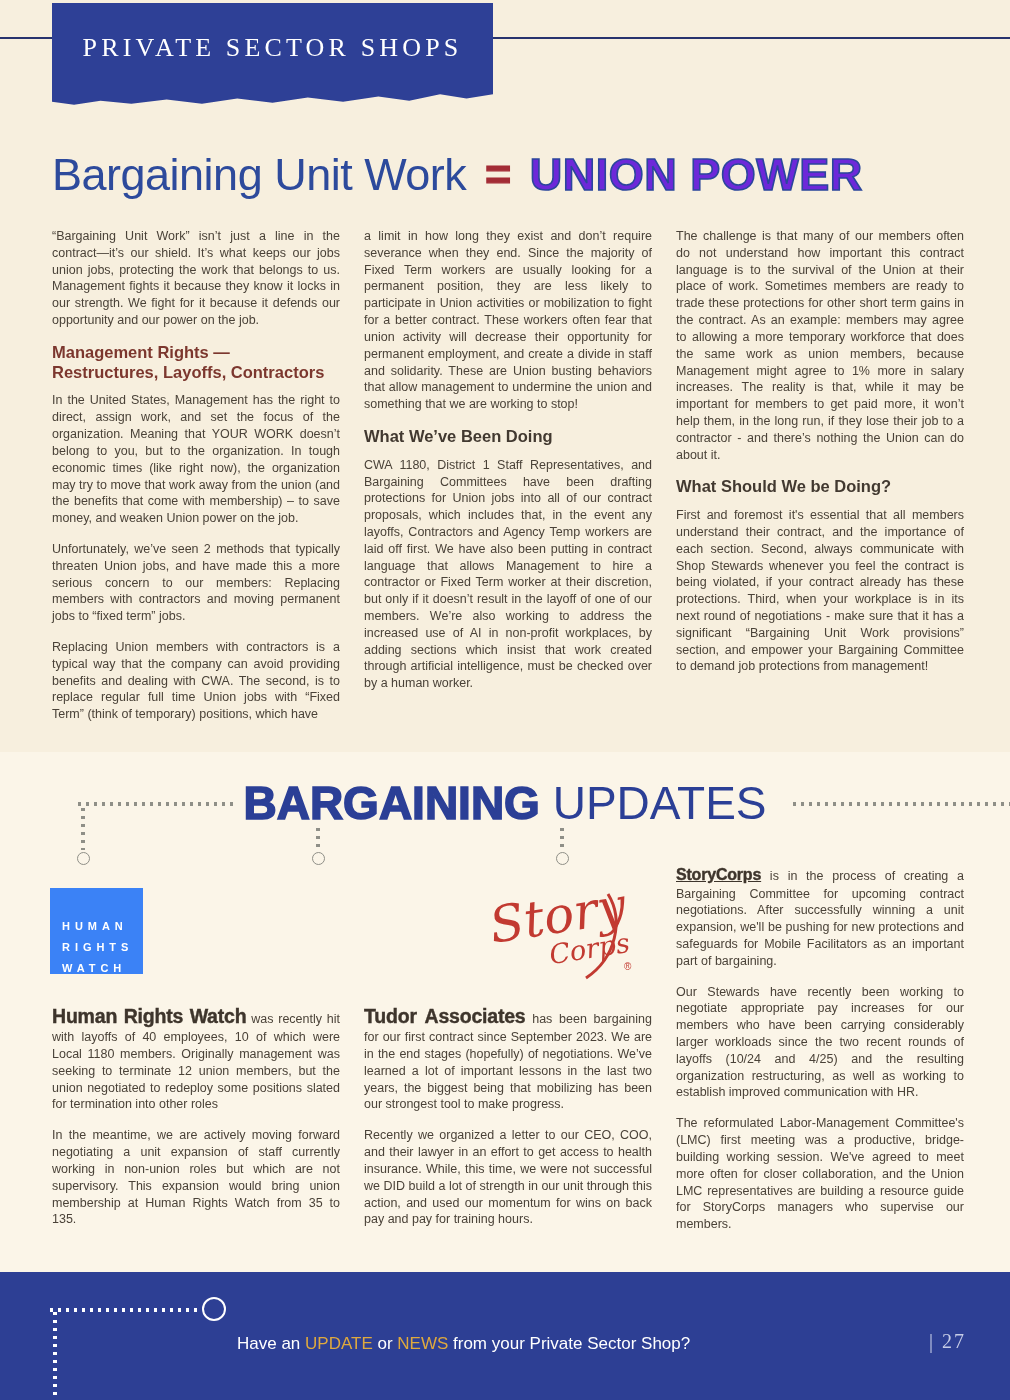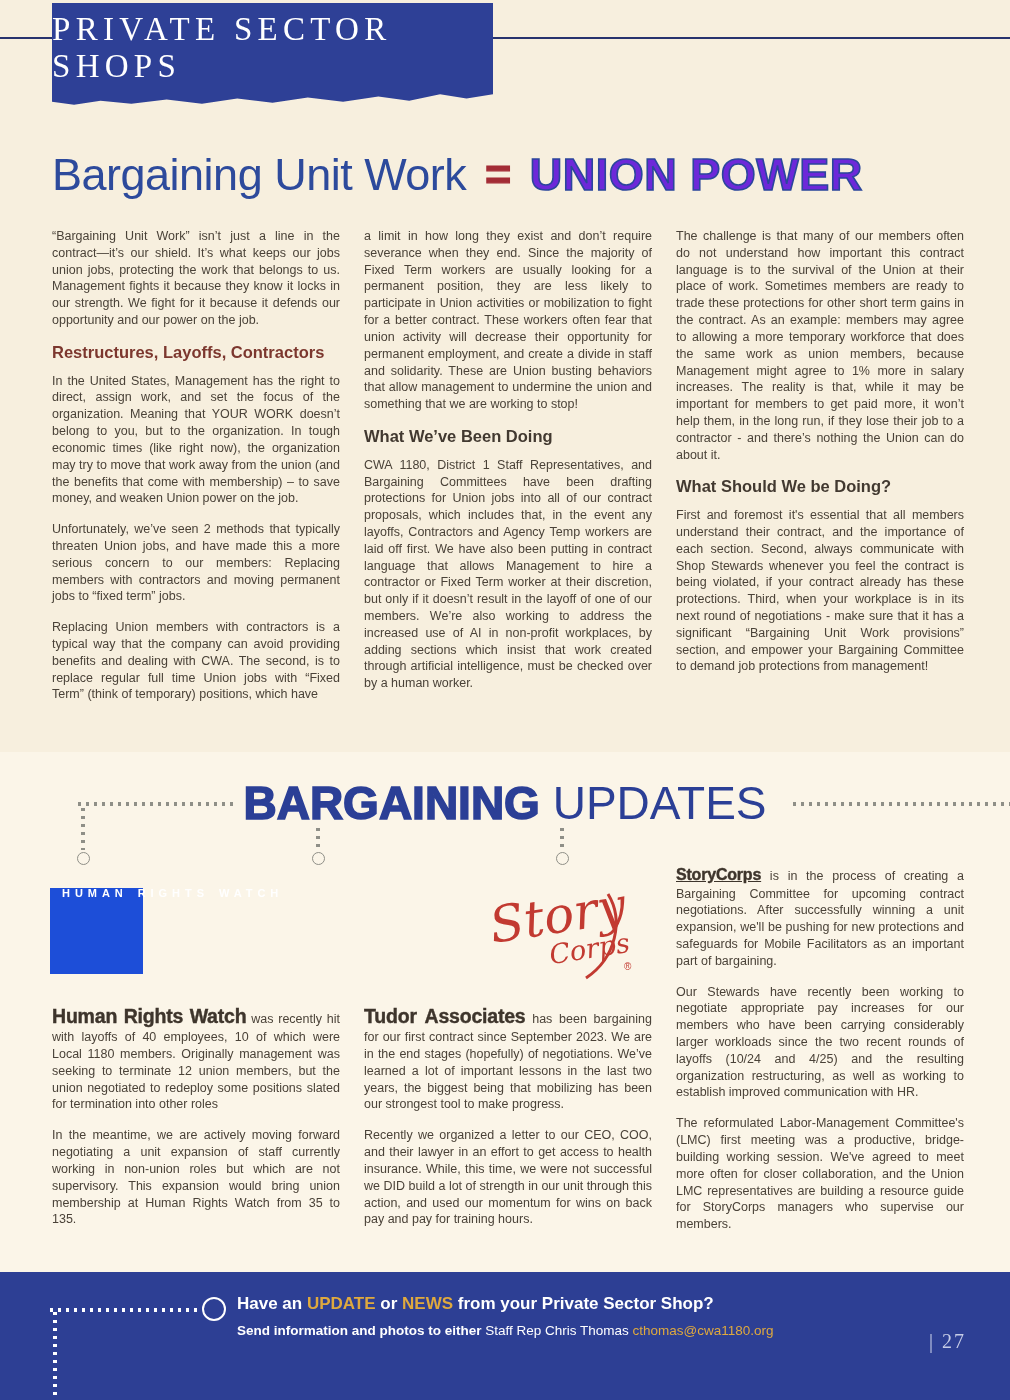--- a/index.html
+++ b/index.html
@@ -5,21 +5,21 @@
   html,body { margin:0; padding:0; }
   body { font-family: "Liberation Sans", sans-serif; }
   .page { position:relative; width:1010px; height:1400px; background:#f7efde; overflow:hidden; }
 
   
   .topline { position:absolute; top:37px; left:0; width:1010px; height:2px; background:#27336e; z-index:1; }
   .banner { position:absolute; left:52px; top:3px; width:441px; height:105px; background:#2e4096; z-index:2;
             display:flex; align-items:center; justify-content:center; padding-bottom:16px; box-sizing:border-box;
             clip-path: polygon(0 0, 100% 0, 100% 87%, 94% 91%, 88% 87%, 81% 93%, 74% 89%, 66% 94%, 58% 90%, 50% 95%, 42% 91%, 34% 96%, 26% 92%, 18% 96%, 11% 93%, 5% 97%, 0 94%);
             filter: drop-shadow(0 5px 4px rgba(95,80,60,.55)); }
-  .banner-title { font-family:"Liberation Serif", serif; color:#ffffff; font-size:33px; letter-spacing:0.16em; }
+  .banner-title { font-family:"Liberation Serif", serif; color:#ffffff; font-size:26px; letter-spacing:0.16em; }
 
   
   .main-title { position:absolute; left:52px; top:150px; font-size:45px; line-height:1.1; white-space:nowrap; z-index:1;}
   .t-light { color:#2d4a9c; font-weight:400; letter-spacing:-0.5px; }
   .t-eq    { color:#a32c35; font-weight:700; -webkit-text-stroke:1.2px #a32c35; padding:0 6px; }
   .t-bold  { color:#6d28d9; font-weight:700; -webkit-text-stroke:1.6px #2b469c; letter-spacing:0.5px; }
 
   
   .article { position:absolute; left:52px; top:228px; width:912px; display:flex; gap:24px; }
   .col { width:288px; }
@@ -37,22 +37,22 @@
   .dot-v { position:absolute; width:4px;  background-image:repeating-linear-gradient(to bottom,#8f8f87 0 3px, transparent 3px 8px); }
   .dh-left  { top:802px; left:78px;  width:158px; }
   .dh-right { top:802px; left:793px; width:217px; }
   .dv-1 { left:81px;  top:808px; height:42px; }
   .dv-2 { left:316px; top:828px; height:22px; }
   .dv-3 { left:560px; top:828px; height:22px; }
   .node { position:absolute; top:852px; width:11px; height:11px; border:1.5px solid #8f8f87; border-radius:50%; background:transparent; }
   .n1 { left:77px; } .n2 { left:312px; } .n3 { left:556px; }
 
   
-  .hrw-logo { position:absolute; left:50px; top:888px; width:93px; height:86px; background:#1d4ed8; box-sizing:border-box;
-              display:flex; flex-direction:row; justify-content:space-between; gap:10px; padding-left:12px; }
+  .hrw-logo { position:absolute; left:50px; top:888px; width:93px; height:86px; background:#3b82f6; box-sizing:border-box;
+              display:flex; flex-direction:column; justify-content:flex-end; gap:10px; padding-left:12px; }
   .hrw-line { color:#fff; font-size:11px; font-weight:700; letter-spacing:0.45em; line-height:1; }
   .tutor-logo { position:absolute; left:240px; top:888px; width:150px; text-align:center; }
   .tutor-name { font-family:"Liberation Serif", serif; color:#b6352b; font-size:18px; letter-spacing:0.16em; line-height:1.25; margin-top:4px; }
   .story-logo { position:absolute; left:486px; top:880px; width:155px; height:105px; }
 
   
   .upd-col { position:absolute; width:288px; }
   .upd-col1 { left:52px;  top:1003px; }
   .upd-col2 { left:364px; top:1003px; }
   .upd-col3 { left:676px; top:864px; }
@@ -60,21 +60,21 @@
   .lead-sm { font-size:16px;text-decoration:underline; }
 
   
   .footer { position:absolute; left:0; top:1272px; width:1010px; height:128px; background:#2d3f94; }
   .f-dot-h { position:absolute; left:50px; top:36px; width:150px; height:4px;
              background-image:repeating-linear-gradient(to right,#ffffff 0 3px, transparent 3px 8px); }
   .f-dot-v { position:absolute; left:53px; top:40px; width:4px; height:88px;
              background-image:repeating-linear-gradient(to bottom,#ffffff 0 3px, transparent 3px 8px); }
   .f-circle { position:absolute; left:202px; top:25px; width:20px; height:20px; border:2px solid #ffffff; border-radius:50%; }
   .f-text { position:absolute; left:237px; top:22px; color:#ffffff; }
-  .f-line1 { font-size:17px; font-weight:700; }
+  .f-line1 { font-size:17px; font-weight:400;margin-top:40px; }
   .f-line2 { font-size:13.5px; margin-top:9px; }
   .f-line3 { font-size:13.5px; margin-top:4px; }
   .gold { color:#dfa93e; }
   .f-bold { font-weight:700; }
   .f-reg { font-weight:400; }
   .f-email { color:#dfa93e; text-decoration:none; }
   .f-page { position:absolute; right:44px; top:58px; font-family:"Liberation Serif", serif; font-size:20px; color:#c6cce6; letter-spacing:2px; }
 </style>
 </head>
 <body>
@@ -90,20 +90,21 @@
   <div class="main-title">
     <span class="t-light">Bargaining Unit Work</span>
     <span class="t-eq">=</span>
     <span class="t-bold">UNION POWER</span>
   </div>
 
   <div class="article">
     <div class="col">
       <p class="body-p">“Bargaining Unit Work” isn’t just a line in the contract—it’s our shield. It’s what keeps our jobs union jobs, protecting the work that belongs to us. Management fights it because they know it locks in our strength. We fight for it because it defends our opportunity and our power on the job.</p>
       <div class="h3 maroon">
+        <div>Management Rights —</div>
         <div>Restructures, Layoffs, Contractors</div>
       </div>
       <p class="body-p">In the United States, Management has the right to direct, assign work, and set the focus of the organization. Meaning that YOUR WORK doesn’t belong to you, but to the organization. In tough economic times (like right now), the organization may try to move that work away from the union (and the benefits that come with membership) – to save money, and weaken Union power on the job.</p>
       <p class="body-p">Unfortunately, we’ve seen 2 methods that typically threaten Union jobs, and have made this a more serious concern to our members: Replacing members with contractors and moving permanent jobs to “fixed term” jobs.</p>
       <p class="body-p">Replacing Union members with contractors is a typical way that the company can avoid providing benefits and dealing with CWA. The second, is to replace regular full time Union jobs with “Fixed Term” (think of temporary) positions, which have</p>
     </div>
     <div class="col">
       <p class="body-p">a limit in how long they exist and don’t require severance when they end. Since the majority of Fixed Term workers are usually looking for a permanent position, they are less likely to participate in Union activities or mobilization to fight for a better contract. These workers often fear that union activity will decrease their opportunity for permanent employment, and create a divide in staff and solidarity. These are Union busting behaviors that allow management to undermine the union and something that we are working to stop!</p>
       <div class="h3">What We’ve Been Doing</div>
       <p class="body-p">CWA 1180, District 1 Staff Representatives, and Bargaining Committees have been drafting protections for Union jobs into all of our contract proposals, which includes that, in the event any layoffs, Contractors and Agency Temp workers are laid off first. We have also been putting in contract language that allows Management to hire a contractor or Fixed Term worker at their discretion, but only if it doesn’t result in the layoff of one of our members. We’re also working to address the increased use of AI in non-profit workplaces, by adding sections which insist that work created through artificial intelligence, must be checked over by a human worker.</p>
@@ -165,23 +166,20 @@
   </div>
 
   <div class="footer">
     <div class="f-dot-h"></div>
     <div class="f-dot-v"></div>
     <div class="f-circle"></div>
     <div class="f-text">
       <div class="f-line1">
         <span>Have an </span><span class="gold">UPDATE</span><span> or </span><span class="gold">NEWS</span><span> from your Private Sector Shop?</span>
       </div>
-      <div class="f-line2">
-        <span class="f-bold">Send information and photos to either </span><span class="f-reg">Staff Rep Chris Thomas </span><a href="#" class="f-email">cthomas@cwa1180.org</a>
-      </div>
     </div>
     <div class="f-page">
       <span>|</span>
       <span>27</span>
     </div>
   </div>
 
 </div>
 
 </body></html>

